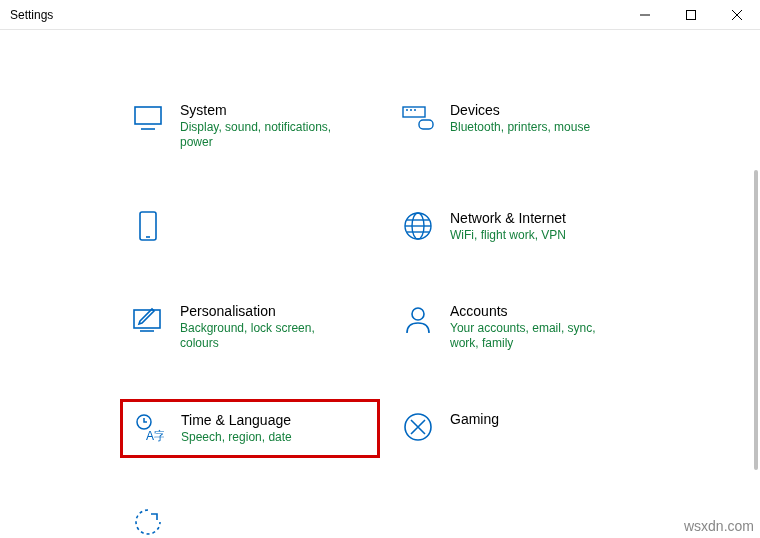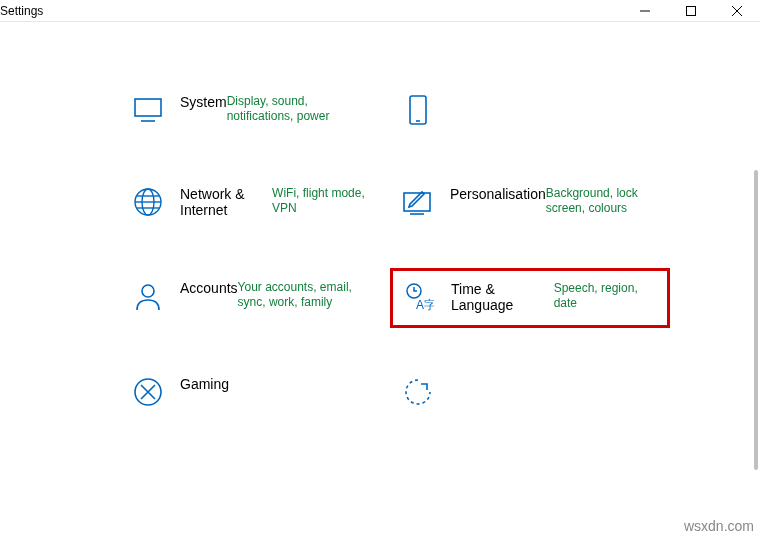--- a/index.html
+++ b/index.html
@@ -7,25 +7,26 @@
     font-family: "Segoe UI", Arial, sans-serif;
     font-size: 13px;
     background: #fff;
     color: #000;
     width: 760px;
     height: 538px;
     overflow: hidden;
     position: relative;
   }
   .titlebar {
-    height: 22px;
+    height: 30px;
     display: flex;
     align-items: center;
     justify-content: space-between;
     border-bottom: 1px solid #e5e5e5;
+    padding-left: 10px;
   }
   .titlebar .title { font-size: 12px; }
   .win-controls { display: flex; }
   .win-btn {
     width: 46px; height: 30px;
     display: flex; align-items: center; justify-content: center;
     font-size: 10px; color: #000;
   }
   .win-btn svg { stroke: #000; }
   .content {
@@ -42,21 +43,21 @@
     gap: 16px;
     border: 2px solid transparent;
   }
   .category.highlight { border: 3px solid #d00000; }
   .cat-icon {
     width: 32px; height: 32px;
     flex: 0 0 32px;
     color: #0067c0;
     display: flex; align-items: center; justify-content: center;
   }
-  .cat-text { display: flex; flex-direction: row; }
+  .cat-text { display: flex; flex-direction: column; }
   .cat-title { font-size: 14px; color: #000; margin-bottom: 2px; }
   .cat-desc { font-size: 12px; color: #15803d; line-height: 1.25; max-width: 170px; }
   .scrollbar {
     position: absolute;
     right: 2px;
     top: 170px;
     width: 4px;
     height: 300px;
     background: #c0c0c0;
     border-radius: 2px;
@@ -102,20 +103,35 @@
         <rect x="2" y="3" width="26" height="17"></rect>
           <line x1="8" y1="25" x2="22" y2="25"></line>
       </svg>
     </div>
     <div class="cat-text">
       <div class="cat-title">System</div>
       <div class="cat-desc">Display, sound, notifications, power</div>
     </div>
   </div>
 
+  <div class="category">
+    <div class="cat-icon">
+      <svg width="32" height="24" viewBox="0 0 32 24" fill="none" stroke="currentColor" stroke-width="1.4">
+        <rect x="1" y="1" width="22" height="10"></rect>
+          <rect x="17" y="14" width="14" height="9" rx="4"></rect>
+        <line x1="4" y1="4" x2="6" y2="4"></line>
+          <line x1="8" y1="4" x2="10" y2="4"></line>
+          <line x1="12" y1="4" x2="14" y2="4"></line>
+      </svg>
+    </div>
+    <div class="cat-text">
+      <div class="cat-title">Devices</div>
+      <div class="cat-desc">Bluetooth, printers, mouse</div>
+    </div>
+  </div>
 
   <div class="category">
     <div class="cat-icon">
       <svg width="20" height="32" viewBox="0 0 20 32" fill="none" stroke="currentColor" stroke-width="1.6">
         <rect x="2" y="2" width="16" height="28" rx="2"></rect>
           <line x1="8" y1="27" x2="12" y2="27"></line>
       </svg>
     </div>
   </div>
 
@@ -124,21 +140,21 @@
       <svg width="30" height="30" viewBox="0 0 30 30" fill="none" stroke="currentColor" stroke-width="1.4">
         <circle cx="15" cy="15" r="13"></circle>
           <ellipse cx="15" cy="15" rx="6" ry="13"></ellipse>
         <line x1="2" y1="15" x2="28" y2="15"></line>
           <line x1="4" y1="9" x2="26" y2="9"></line>
           <line x1="4" y1="21" x2="26" y2="21"></line>
       </svg>
     </div>
     <div class="cat-text">
       <div class="cat-title">Network &amp; Internet</div>
-      <div class="cat-desc">WiFi, flight mode, VPN</div>
+      <div class="cat-desc">WiFi, flight work, VPN</div>
     </div>
   </div>
 
   <div class="category">
     <div class="cat-icon">
       <svg width="32" height="28" viewBox="0 0 32 28" fill="none" stroke="currentColor" stroke-width="1.6">
         <rect x="2" y="5" width="26" height="18"></rect>
           <line x1="8" y1="26" x2="22" y2="26"></line>
         <path d="M8 16 L20 4 L22 6 L10 18 L7 19 Z"></path>
       </svg>

